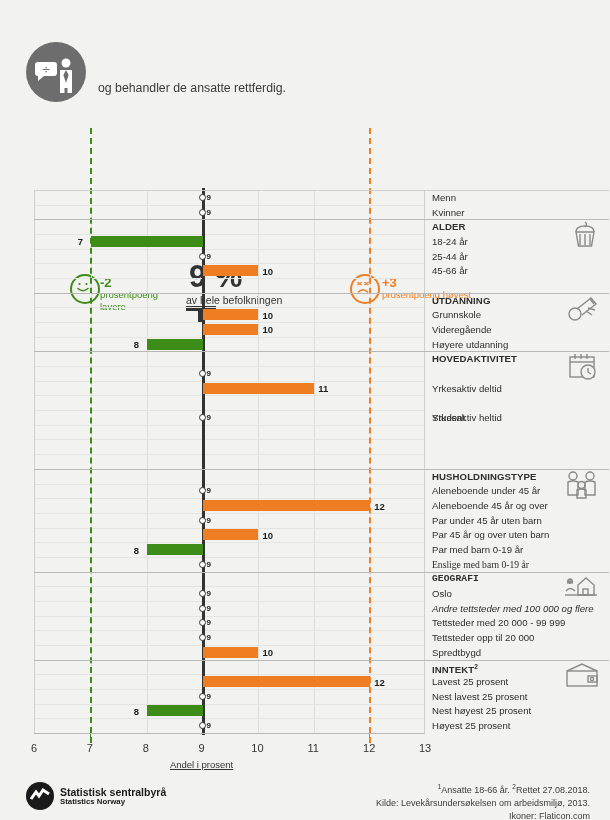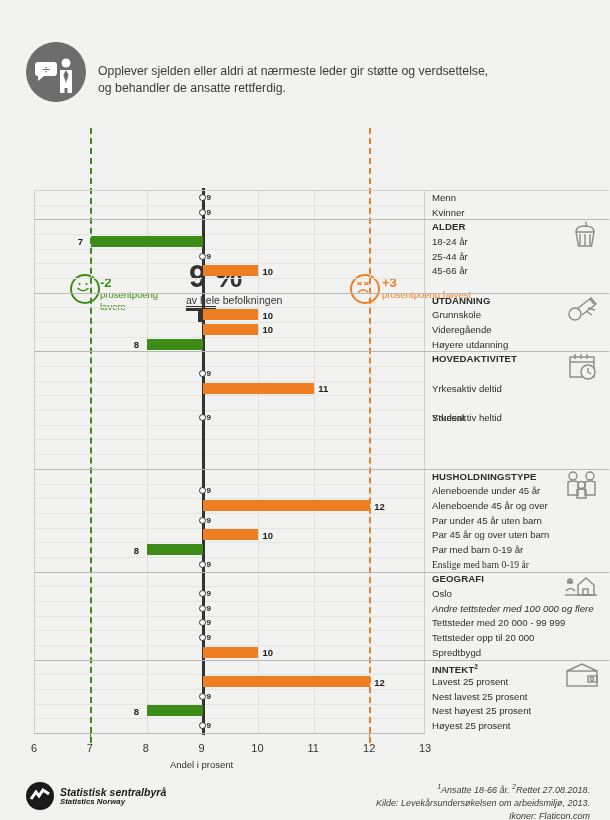--- a/index.html
+++ b/index.html
@@ -81,23 +81,23 @@
     position:absolute;left:0;font-size:9.6px;color:#2d2d2d;
     white-space:nowrap;line-height:11px;
   }
   .rowlabel.head{font-weight:bold;font-size:9.6px;letter-spacing:0.1px;}
   .rowlabel.head sup{font-size:6.5px;}
   .cat-icon{position:absolute;right:10px;color:#8a8a88;}
   
   #axis{position:absolute;left:0;top:733px;width:610px;height:40px;}
   .tick{position:absolute;top:9px;font-size:11px;color:#333;text-align:center;width:20px;}
   .tickmark{position:absolute;top:0px;width:1px;height:6px;}
-  #axis-title{position:absolute;left:160px;top:26px;width:90px;text-align:center;font-size:9.5px;color:#333;}
-  
-  #footer{position:absolute;left:0;top:770px;width:610px;height:50px;font-style:italic;}
+  #axis-title{position:absolute;left:160px;top:26px;width:90px;text-align:center;font-size:9.5px;color:#333;text-decoration:underline;}
+  
+  #footer{position:absolute;left:0;top:770px;width:610px;height:50px;}
   #ssb-logo{position:absolute;left:26px;top:12px;width:28px;height:28px;border-radius:50%;background:#1a1a1a;}
   #ssb-name{position:absolute;left:60px;top:16px;font-size:10.5px;font-weight:bold;color:#1a1a1a;}
   #ssb-name2{position:absolute;left:60px;top:27px;font-size:7.8px;font-weight:bold;color:#1a1a1a;}
   #notes{position:absolute;right:20px;top:10px;text-align:right;font-size:9px;line-height:13px;color:#3b3b3b;}
   #notes sup{font-size:6.5px;}
 </style>
 </head>
 <body>
 
 <div id="header">
@@ -105,21 +105,21 @@
     <svg width="60" height="60" viewBox="0 0 60 60">
       <path d="M12 20 h16 a3 3 0 0 1 3 3 v8 a3 3 0 0 1 -3 3 h-10 l-6 5 v-5 h-0 a3 3 0 0 1 -3 -3 v-8 a3 3 0 0 1 3 -3 z" fill="#fff"></path>
       <text x="20" y="31" font-size="11" text-anchor="middle" fill="#6d6d6d" font-family="DejaVu Sans, sans-serif">÷</text>
       <circle cx="40" cy="21" r="4.5" fill="#fff"></circle>
       <path d="M34 28 h12 v18 h-12 z" fill="#fff"></path>
       <path d="M40 28 l-2.6 5 l2.6 8 l2.6 -8 z" fill="#6d6d6d"></path>
       <path d="M34 46 h4.5 v5 h-4.5 z M41.5 46 h4.5 v5 h-4.5 z" fill="#fff"></path>
     </svg>
   </div>
   <div id="subtitle">
-    <span>Opplever sjelden eller aldri at nærmeste leder gir støtte og verdsettelse,</span><br>
+    <br>
     <span>og behandler de ansatte rettferdig.</span>
   </div>
 </div>
 
 <div id="legend">
   <div class="face" id="face-green">
     <svg width="22" height="22" viewBox="0 0 22 22">
       <circle cx="7.5" cy="8" r="1.1" fill="#3d8c17"></circle>
       <circle cx="14.5" cy="8" r="1.1" fill="#3d8c17"></circle>
       <path d="M6 12.5 Q11 17 16 12.5" stroke="#3d8c17" stroke-width="1.6" fill="none" stroke-linecap="round"></path>
@@ -291,21 +291,21 @@
         <path d="M21 12 q5 -2 10 0 v13 h-10 z" stroke="#8a8a88" fill="none" stroke-width="1.4"></path>
         <circle cx="17.5" cy="15" r="3.5" stroke="#8a8a88" fill="none" stroke-width="1.4"></circle>
         <path d="M13 20 q4.5 -2 9 0 v8 h-9 z" stroke="#8a8a88" fill="none" stroke-width="1.4"></path>
       </svg></div>
     <div class="rowlabel" style="top: 295.351px;">Aleneboende under 45 år</div>
     <div class="rowlabel" style="top: 310.027px;">Aleneboende 45 år og over</div>
     <div class="rowlabel" style="top: 324.703px;">Par under 45 år uten barn</div>
     <div class="rowlabel" style="top: 339.378px;">Par 45 år og over uten barn</div>
     <div class="rowlabel" style="top: 354.054px;">Par med barn 0-19 år</div>
     <div class="rowlabel" style="top: 368.73px; font-family: Liberation Serif, serif;">Enslige med barn 0-19 år</div>
-    <div class="rowlabel head" style="top: 383.405px;">GEOGRAFI</div>
+    <div class="rowlabel head" style="top: 383.405px; font-family: Liberation Mono, monospace;">GEOGRAFI</div>
     <div class="cat-icon" style="top: 382.568px;"><svg width="38" height="26" viewBox="0 0 38 26">
         <path d="M16 12 l8 -7 l8 7 v10 h-16 z" stroke="#8a8a88" fill="none" stroke-width="1.4"></path>
         <rect x="21" y="16" width="5" height="6" stroke="#8a8a88" fill="none" stroke-width="1.4"></rect>
         <path d="M3 22 h32" stroke="#8a8a88" fill="none" stroke-width="1.4"></path>
         <path d="M4 18 q4 -5 9 0" stroke="#8a8a88" fill="none" stroke-width="1.4"></path>
         <path d="M8 6 l0 5 M5 8 l6 2 M11 8 l-6 2" stroke="#8a8a88" fill="none" stroke-width="1.4"></path>
         <circle cx="8" cy="8" r="2" stroke="#8a8a88" fill="none" stroke-width="1.4"></circle>
       </svg></div>
     <div class="rowlabel" style="top: 398.081px;">Oslo</div>
     <div class="rowlabel" style="top: 412.757px; font-style: italic;">Andre tettsteder med 100 000 og flere</div>

